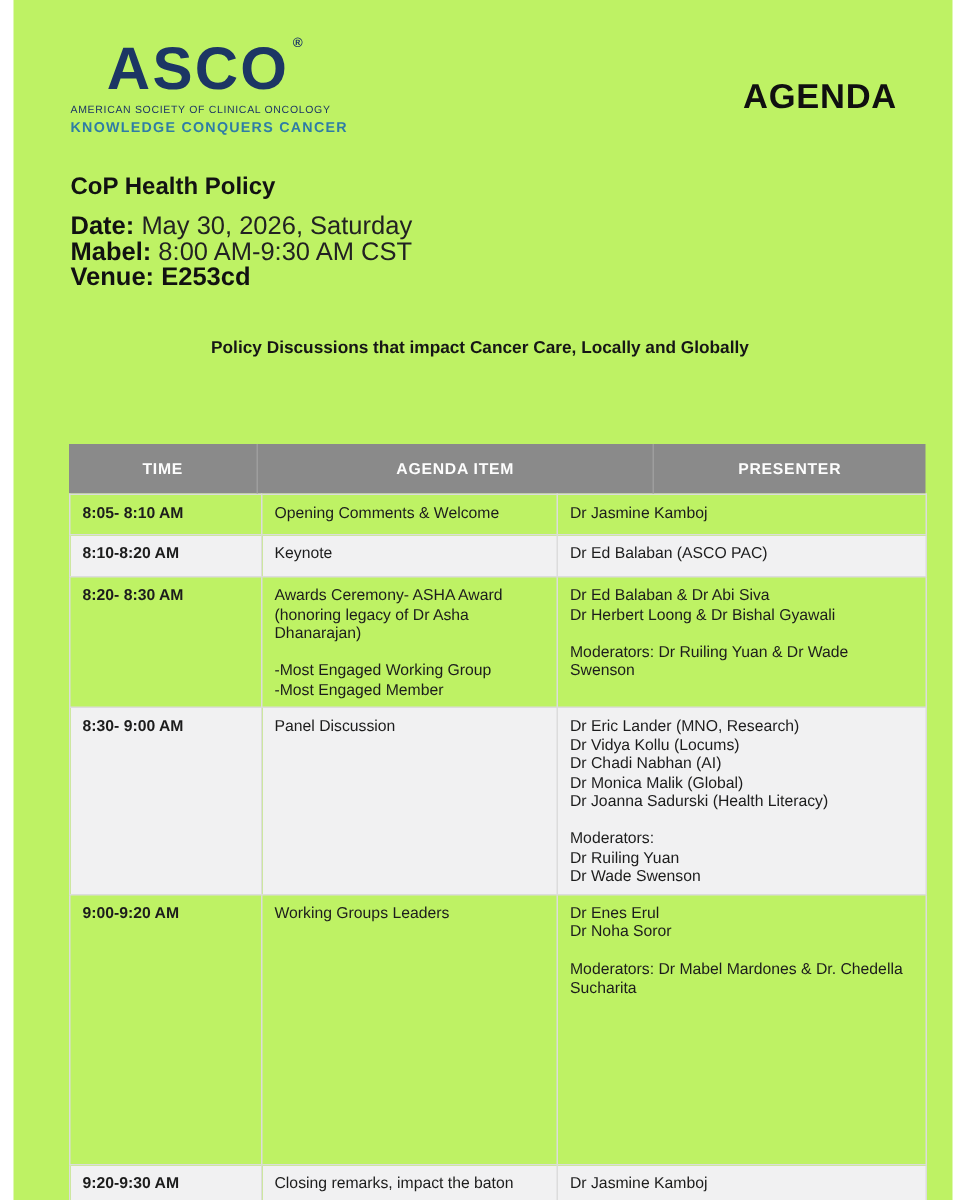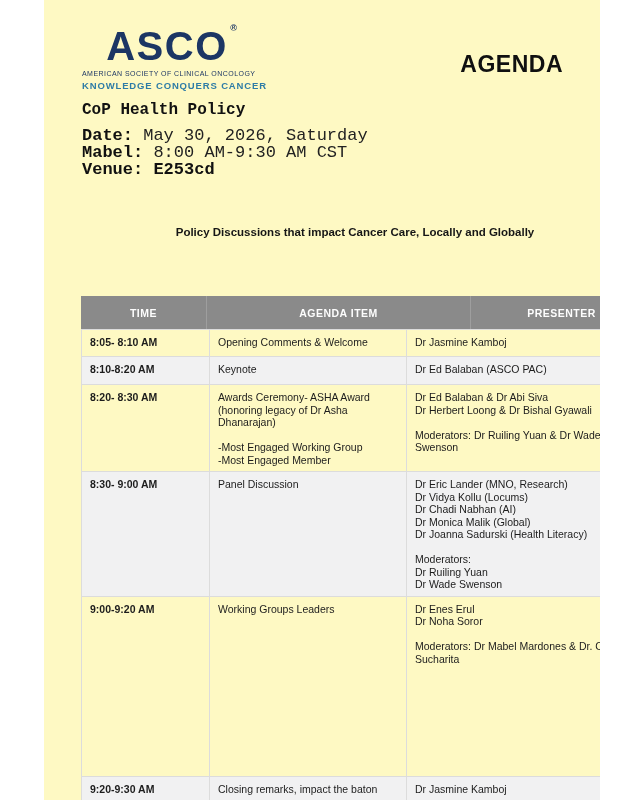--- a/index.html
+++ b/index.html
@@ -6,34 +6,34 @@
     --navy:#1c3664;
     --teal:#2e7ca6;
     --hdr-gray:#8a8a8a;
     --row-alt:#f1f1f2;
     --border:#dcdcdc;
     --ink:#1c1c1c;
   }
   *{margin:0;padding:0;box-sizing:border-box;}
   html,body{background:#fff;}
   body{font-family:"Liberation Sans","DejaVu Sans",sans-serif;color:var(--ink);}
-  .page{position:relative;width:556px;height:800px;background:#fef9c3;overflow:hidden;margin:0 auto;}
+  .page{position:relative;width:626px;height:800px;background:#bef264;overflow:hidden;margin:0 auto;}
 
   
   .logo{position:absolute;left:38px;top:26px;width:170px;text-align:center;}
   .logo-wordmark{font-size:40px;font-weight:bold;color:var(--navy);letter-spacing:1.5px;line-height:1.0;position:relative;display:inline-block;}
   .logo-reg{position:absolute;top:-2px;right:-9px;font-size:9px;font-weight:bold;letter-spacing:0;}
   .logo-line1{font-size:7px;letter-spacing:0.45px;color:var(--navy);margin-top:4px;white-space:nowrap;font-weight:500;}
   .logo-line2{font-size:9.5px;font-weight:bold;letter-spacing:0.85px;color:var(--teal);margin-top:3px;white-space:nowrap;}
 
   
   .agenda-label{position:absolute;top:51px;right:37px;font-size:23px;font-weight:bold;color:#101010;letter-spacing:0.5px;}
 
   
-  .meta{position:absolute;left:38px;top:101px;font-family:Liberation Mono, monospace;}
+  .meta{position:absolute;left:38px;top:116px;}
   .meta-title{font-size:16px;font-weight:bold;color:#121212;margin-bottom:8px;}
   .meta-line{font-size:17px;line-height:17px;color:#222;}
   .meta-line b{color:#111;}
   .meta-line.all-bold{font-weight:bold;color:#111;}
 
   
   .subtitle{position:absolute;top:226px;left:0;width:594px;text-align:center;font-size:11.5px;font-weight:bold;color:#161616;padding-left:28px;}
 
   
   .agenda-table{position:absolute;left:37px;top:272px;width:571px;}

